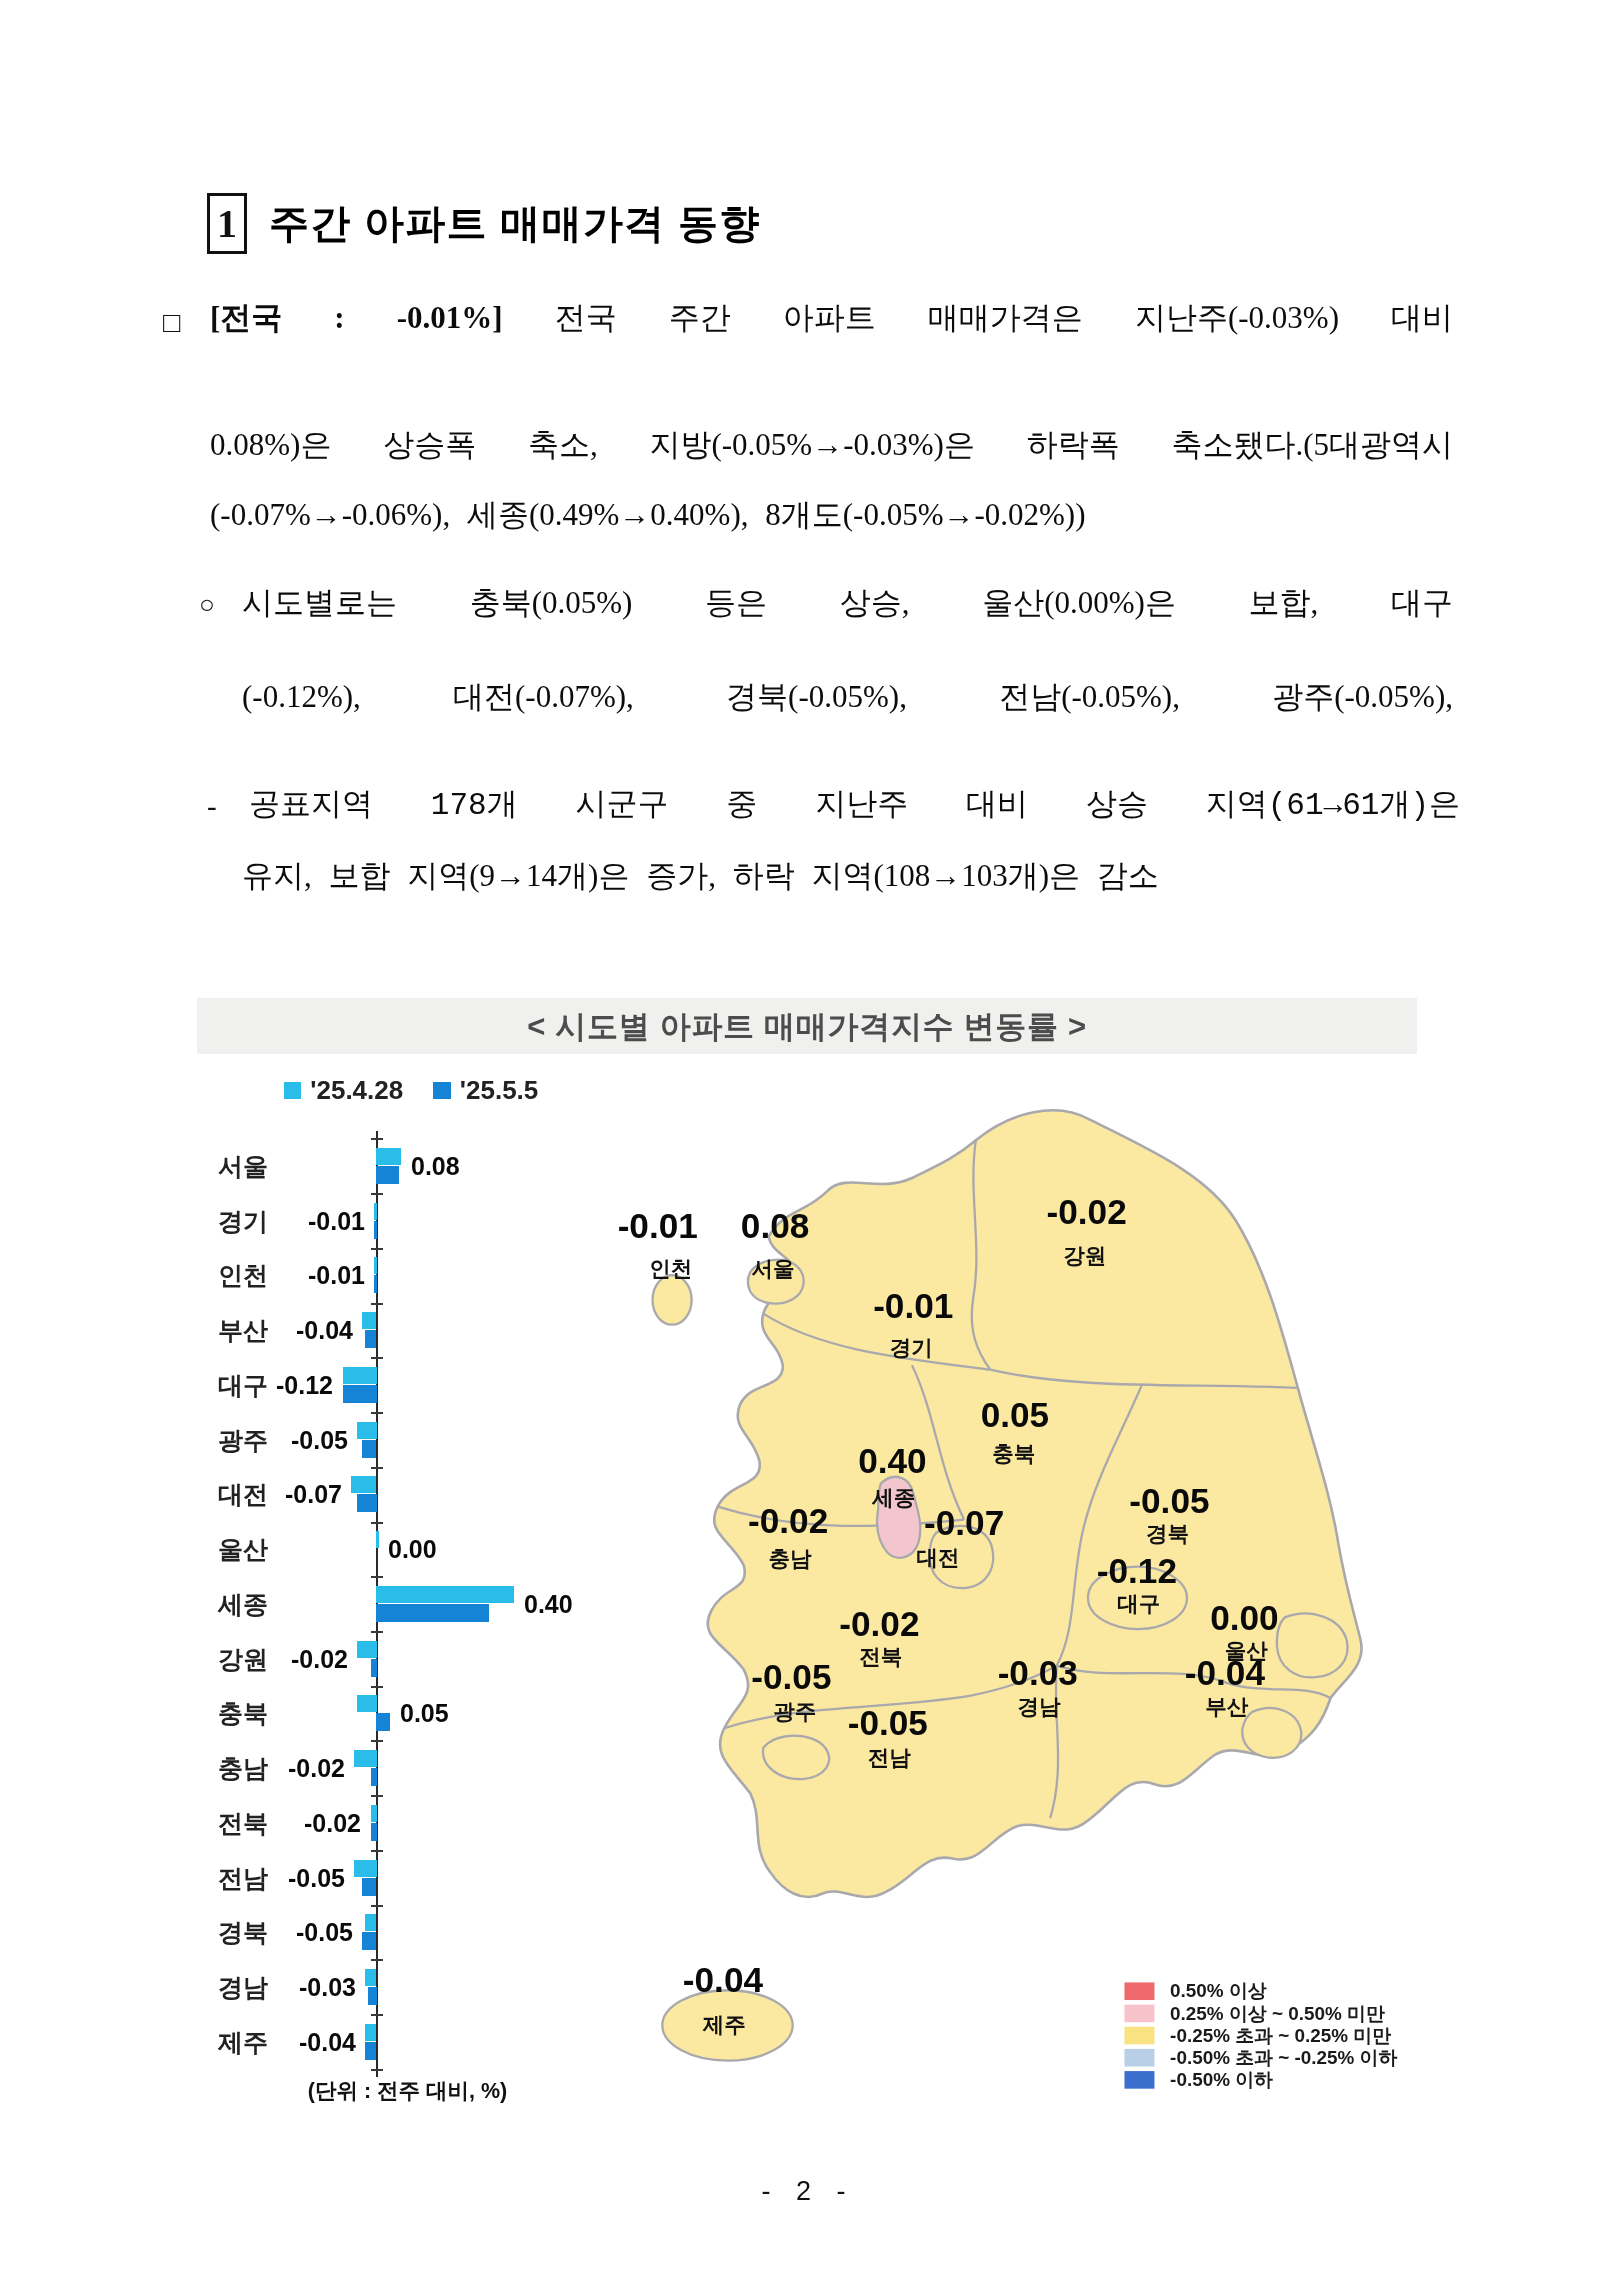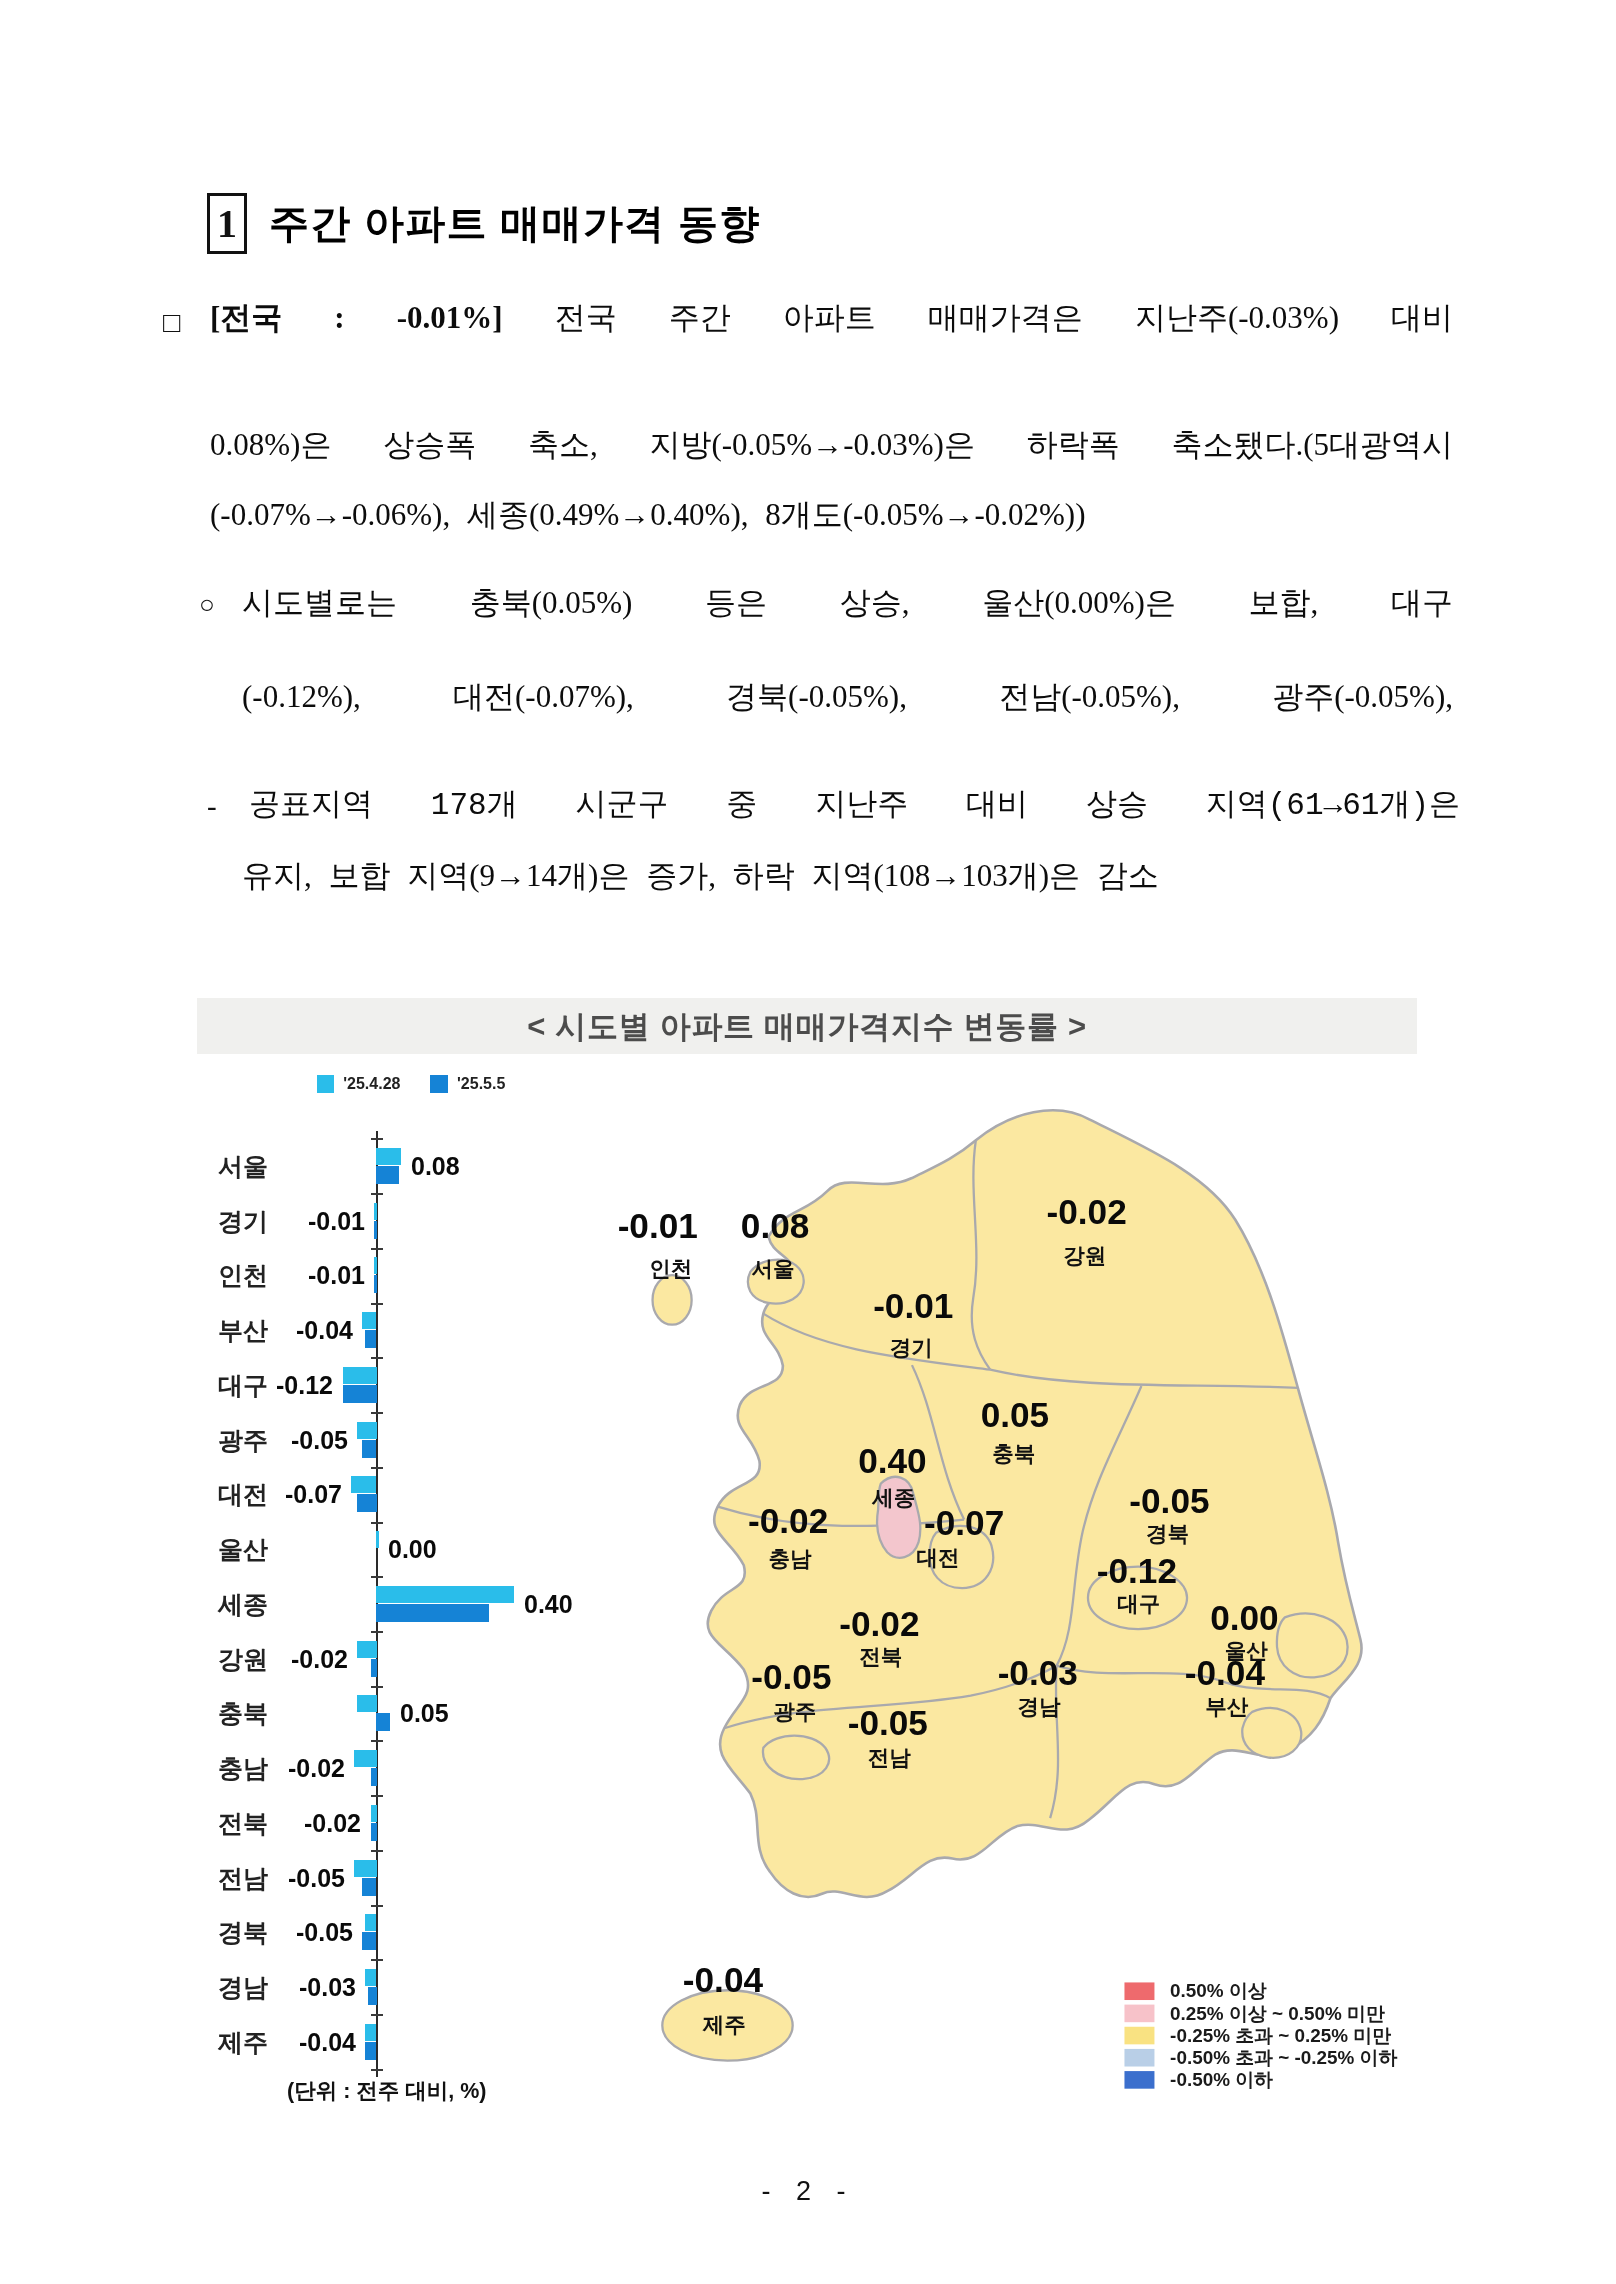--- a/index.html
+++ b/index.html
@@ -18,30 +18,30 @@
   .pline.fill{white-space:normal;text-align:justify;text-align-last:justify;}
   .pline.end{word-spacing:9px;margin-top:6px;}
   .pline b{font-weight:700;}
   
   .banner{position:absolute;left:197px;top:998px;width:1220px;height:56px;background:#f0f0ee;
           text-align:center;line-height:57px;font-size:31px;font-weight:700;color:#4c4c4c;letter-spacing:0.7px;}
   
   #bar-legend{position:absolute;left:209px;top:1075px;width:404px;display:flex;justify-content:center;gap:30px;}
   #bar-legend .item{display:flex;align-items:center;gap:9px;}
   #bar-legend .sw{width:17.6px;height:17.6px;}
-  #bar-legend .lab{font-size:16px;font-weight:700;color:#222;}
+  #bar-legend .lab{font-size:26px;font-weight:700;color:#222;}
   #bar-chart{position:absolute;left:209px;top:1139px;width:404px;height:931px;}
   .axis{position:absolute;width:2px;background:#2a2a2a;}
   .tick{position:absolute;height:2px;background:#3a3a3a;}
   .brow{position:absolute;left:0;width:100%;height:55px;}
   .bcat{position:absolute;left:9px;top:0;width:85px;height:55px;line-height:55px;
         font-size:25px;font-weight:700;color:#222;}
   .bar{position:absolute;height:17.6px;}
   .bval{position:absolute;top:14.3px;height:26px;line-height:26px;font-size:25px;font-weight:700;color:#0a0a0a;white-space:nowrap;}
-  .unit-note{position:absolute;left:287px;top:2076px;width:241px;text-align:left;
+  .unit-note{position:absolute;left:287px;top:2076px;width:241px;text-align:center;
              font-size:21.5px;font-weight:700;color:#111;}
   
   #map-svg{position:absolute;left:573px;top:1075px;}
   .map-val{font-size:54px;font-weight:700;fill:#0a0a0a;text-anchor:middle;
            font-family:"Liberation Sans","DejaVu Sans",sans-serif;}
   .map-name{font-size:33px;font-weight:700;fill:#111;text-anchor:middle;
             font-family:"Liberation Sans","DejaVu Sans",sans-serif;}
   .lg-text{font-size:29px;font-weight:700;fill:#1a1a1a;
            font-family:"Liberation Sans","DejaVu Sans",sans-serif;}
   

